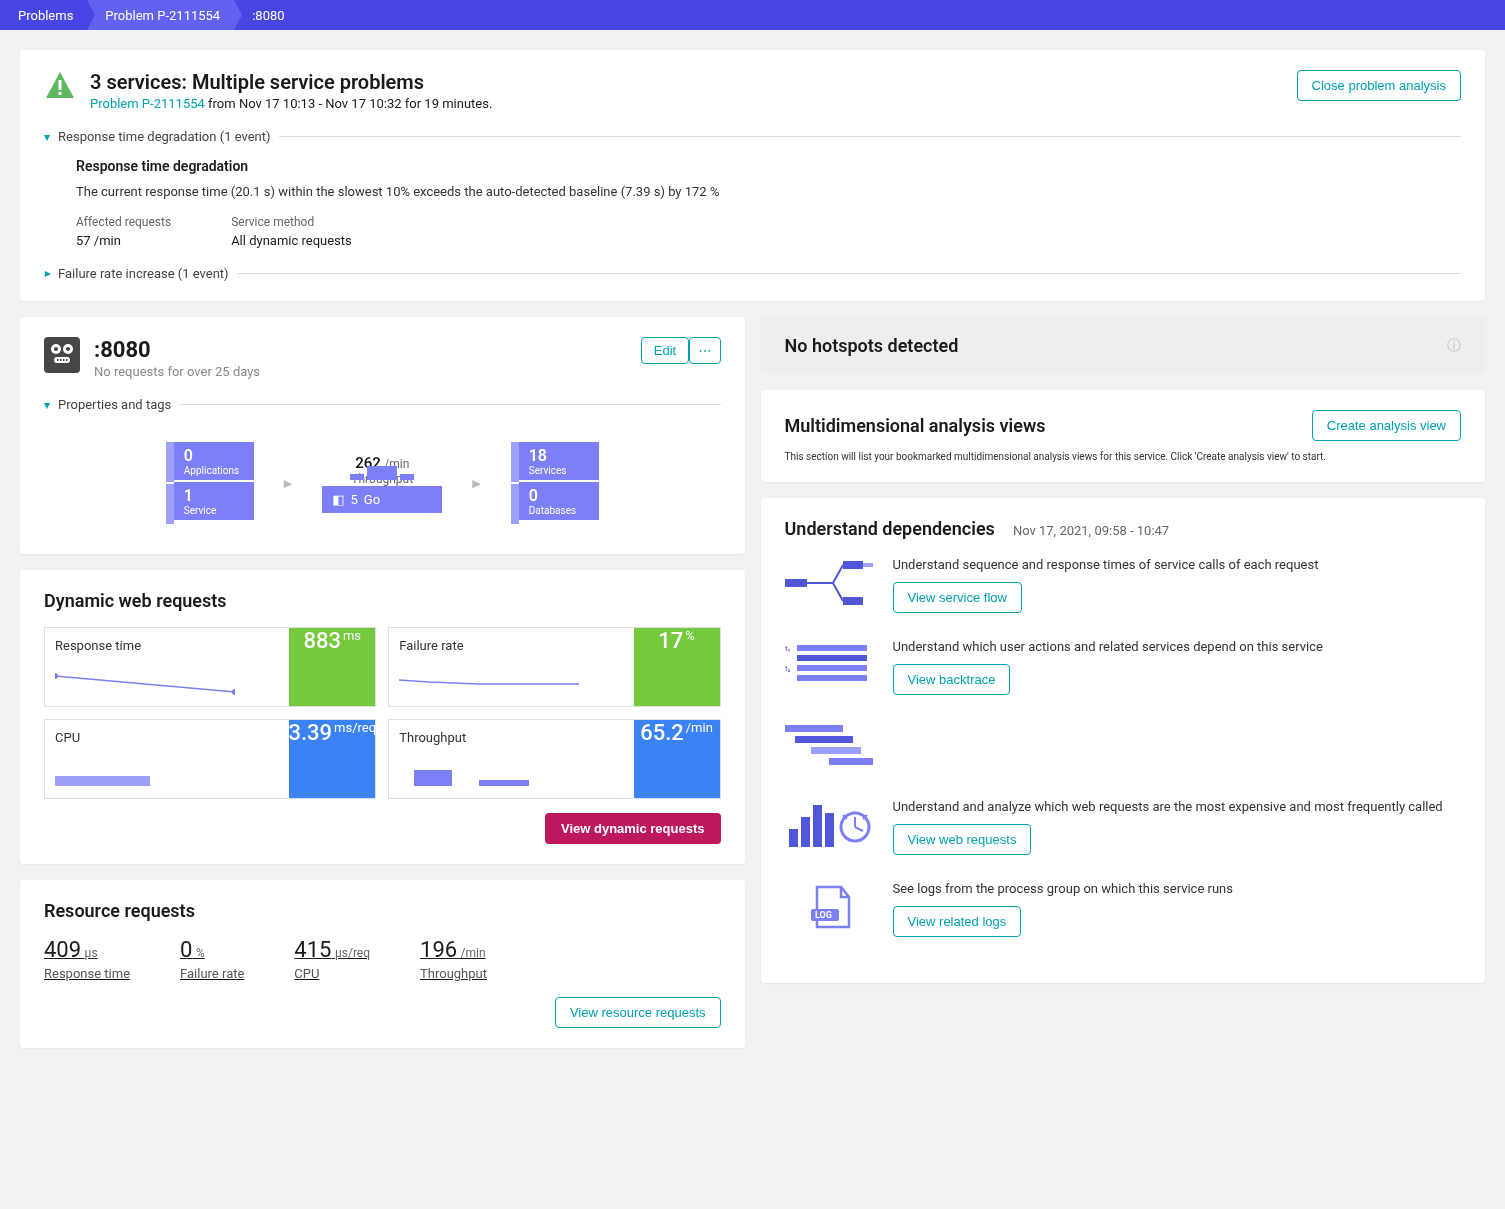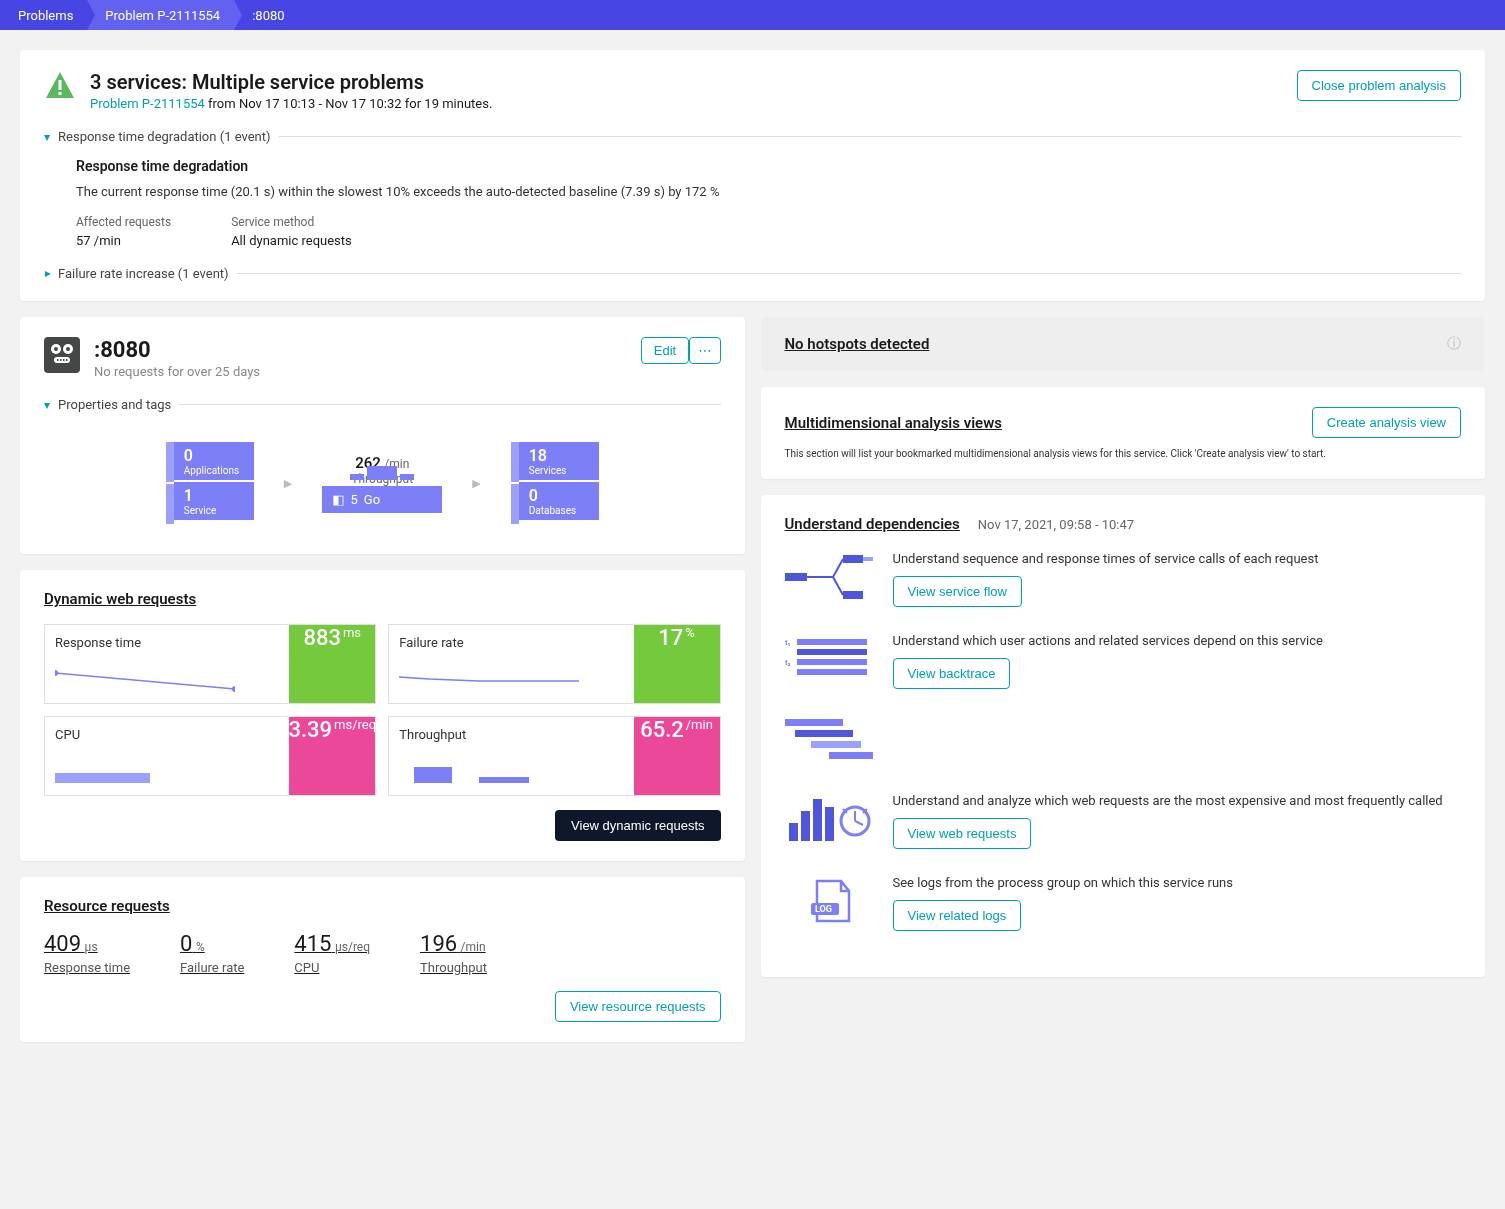--- a/index.html
+++ b/index.html
@@ -13,21 +13,21 @@
 .card { background: #fff; border-radius: 4px; margin-bottom: 16px; padding: 20px 24px; box-shadow: 0 1px 2px rgba(0,0,0,.06); }
 .row { display: flex; gap: 16px; }
 .col { flex: 1; min-width: 0; }
 .header-row { display: flex; justify-content: space-between; align-items: flex-start; }
 .title-block { display: flex; gap: 14px; align-items: flex-start; }
 .warn-icon svg { width: 32px; height: 32px; }
 h1 { font-size: 20px; font-weight: 600; margin-bottom: 2px; }
 .subtitle { font-size: 13px; }
 .subtitle a { color: #00a1b2; text-decoration: none; }
 .btn-outline { border: 1px solid #00a1b2; color: #00a1b2; background: #fff; padding: 7px 14px; border-radius: 4px; font-size: 13px; cursor: pointer; }
-.btn-solid { background: #0f172a; color: #fff; border: none; padding: 8px 16px; border-radius: 4px; font-size: 13px; cursor: pointer; }
+.btn-solid { background: #be185d; color: #fff; border: none; padding: 8px 16px; border-radius: 4px; font-size: 13px; cursor: pointer; font-weight: bold; }
 .exp-header { display: flex; align-items: center; gap: 8px; margin-top: 18px; cursor: pointer; font-size: 13px; color: #444; }
 .exp-header .line { flex: 1; border-bottom: 1px solid #ddd; height: 1px; }
 .chev { font-size: 12px; color: #00a1b2; }
 .chev.collapsed { transform: rotate(-90deg); display: inline-block; }
 .detail-block { padding: 14px 0 0 32px; font-size: 13px; }
 .detail-block h4 { font-weight: 600; margin-bottom: 10px; font-size: 14px; }
 .detail-block p { margin-bottom: 16px; color: #333; }
 .kv-row { display: flex; gap: 60px; }
 .kv-row .lbl { color: #666; font-size: 12px; margin-bottom: 4px; }
 .kv-row .val { font-size: 13px; }
@@ -45,28 +45,28 @@
 .flow-box .num { font-size: 16px; font-weight: 600; }
 .flow-box .lab { font-size: 10px; }
 .flow-box.edge { background: #9da0f8; width: 8px; min-width: 8px; padding: 0; }
 .flow-center { text-align: center; }
 .flow-center .metric { font-size: 15px; font-weight: 600; }
 .flow-center .unit { font-size: 12px; color: #666; }
 .flow-arrow { color: #bbb; font-size: 11px; }
 .go-box { background: #7c7ff5; color: #fff; padding: 6px 10px; font-size: 13px; width: 120px; margin-top: 6px; display: flex; align-items: center; gap: 6px; }
 .tiny-bars { display: flex; gap: 3px; align-items: flex-end; justify-content: center; }
 .tiny-bars span { width: 14px; background: #7c7ff5; display: block; }
-h3 { font-size: 15px; font-weight: 600; margin-bottom: 16px; text-decoration: underline; }
+h3 { font-size: 18px; font-weight: 600; margin-bottom: 16px; }
 .metric-grid { display: grid; grid-template-columns: 1fr 1fr; gap: 12px; }
 .metric-tile { border: 1px solid #e0e0e0; display: flex; height: 80px; position: relative; }
 .metric-tile .left { flex: 1; padding: 10px; position: relative; }
 .metric-tile .badge { width: 86px; display: flex; justify-content: center; padding-bottom: 8px; color: #fff; font-size: 13px; }
 .metric-tile .badge .big { font-size: 22px; font-weight: 500; margin-right: 2px; }
 .badge-green { background: #74c93c; }
-.badge-blue { background: #ec4899; }
+.badge-blue { background: #3b82f6; }
 .metric-tile .tlabel { font-size: 13px; color: #333; }
 .mini-chart { position: absolute; bottom: 8px; left: 10px; right: 10px; height: 28px; }
 .btn-row-right { display: flex; justify-content: flex-end; margin-top: 14px; }
 .res-grid { display: flex; gap: 50px; margin-bottom: 16px; text-decoration: underline; }
 .res-item .v { font-size: 22px; }
 .res-item .u { font-size: 12px; color: #666; }
 .res-item .l { font-size: 13px; color: #555; margin-top: 4px; }
 .hotspot-card { background: #eee; padding: 18px 24px; display: flex; justify-content: space-between; align-items: center; border-radius: 4px; margin-bottom: 16px; }
 .info-icon { color: #bbb; font-size: 14px; }
 .dep-item { display: flex; gap: 18px; margin-bottom: 26px; align-items: flex-start; }

